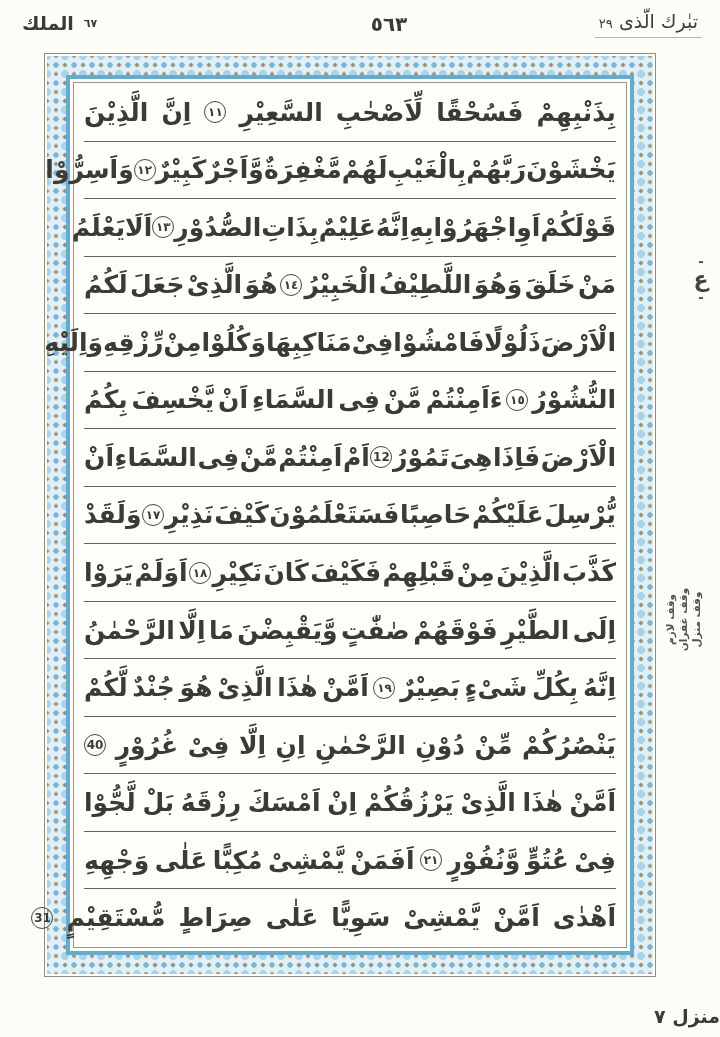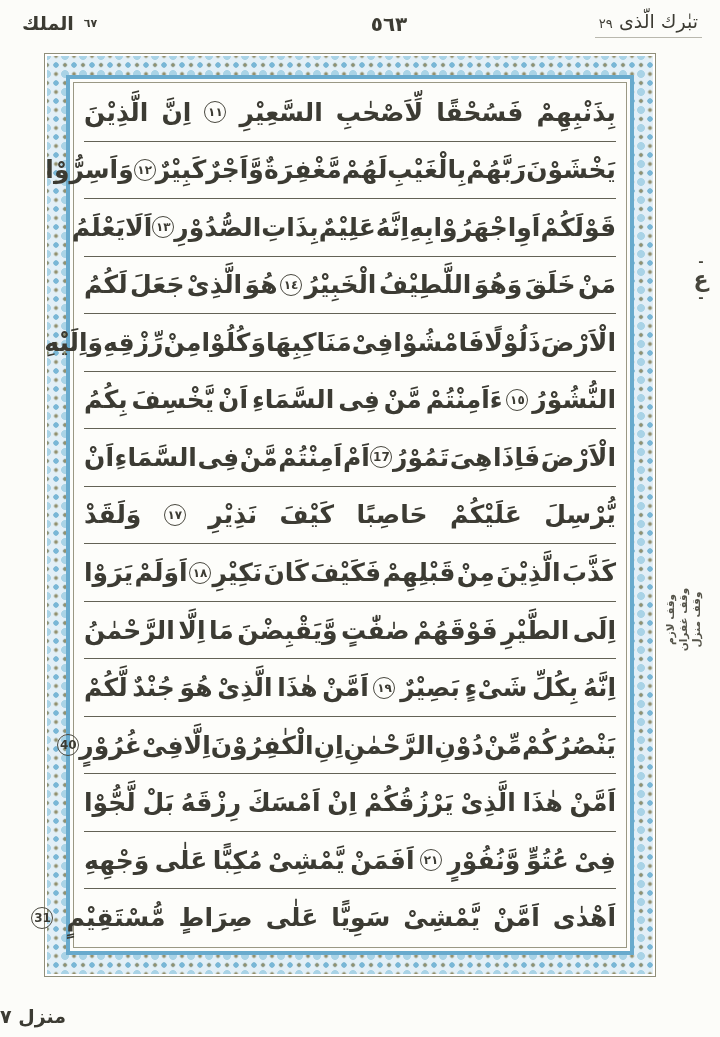--- a/index.html
+++ b/index.html
@@ -75,21 +75,21 @@
   .ruku .dash{font-size:13px;line-height:8px;}
   .ruku .ain{font-size:22px;line-height:26px;}
   .waqf{
     position:absolute;right:2px;top:600px;width:70px;
     transform:rotate(-90deg);transform-origin:center;
     font-size:10.5px;font-weight:bold;color:#55544a;
     text-align:center;line-height:13px;direction:rtl;
   }
   
   .footer{
-    position:absolute;left:0;bottom:10px;width:100%;text-align:left;
+    position:absolute;left:0;bottom:10px;width:100%;text-align:right;
     font-size:19px;font-weight:bold;direction:rtl;
   }
 </style>
 </head>
 <body>
 
 <div class="runhead">
   <div class="head-left">
     <span>الملك</span>
     <span class="num">٦٧</span>
@@ -171,32 +171,33 @@
               <span class="word">السَّمَاءِ</span>
               <span class="word">اَنْ</span>
               <span class="word">يَّخْسِفَ</span>
               <span class="word">بِكُمُ</span>
             </div>
             <div class="qline" dir="rtl">
               <span class="word">الْاَرْضَ</span>
               <span class="word">فَاِذَا</span>
               <span class="word">هِىَ</span>
               <span class="word">تَمُوْرُ</span>
-              <span class="aya" dir="rtl">17</span>
+              <span class="aya" dir="rtl">12</span>
               <span class="word">اَمْ</span>
               <span class="word">اَمِنْتُمْ</span>
               <span class="word">مَّنْ</span>
               <span class="word">فِى</span>
               <span class="word">السَّمَاءِ</span>
               <span class="word">اَنْ</span>
             </div>
             <div class="qline" dir="rtl">
               <span class="word">يُّرْسِلَ</span>
               <span class="word">عَلَيْكُمْ</span>
               <span class="word">حَاصِبًا</span>
+              <span class="word">فَسَتَعْلَمُوْنَ</span>
               <span class="word">كَيْفَ</span>
               <span class="word">نَذِيْرِ</span>
               <span class="aya" dir="rtl">١٧</span>
               <span class="word">وَلَقَدْ</span>
             </div>
             <div class="qline" dir="rtl">
               <span class="word">كَذَّبَ</span>
               <span class="word">الَّذِيْنَ</span>
               <span class="word">مِنْ</span>
               <span class="word">قَبْلِهِمْ</span>
@@ -229,21 +230,20 @@
               <span class="word">هُوَ</span>
               <span class="word">جُنْدٌ</span>
               <span class="word">لَّكُمْ</span>
             </div>
             <div class="qline" dir="rtl">
               <span class="word">يَنْصُرُكُمْ</span>
               <span class="word">مِّنْ</span>
               <span class="word">دُوْنِ</span>
               <span class="word">الرَّحْمٰنِ</span>
               <span class="word">اِنِ</span>
-              <span class="word">الْكٰفِرُوْنَ</span>
               <span class="word">اِلَّا</span>
               <span class="word">فِىْ</span>
               <span class="word">غُرُوْرٍ</span>
               <span class="aya" dir="rtl">40</span>
             </div>
             <div class="qline" dir="rtl">
               <span class="word">اَمَّنْ</span>
               <span class="word">هٰذَا</span>
               <span class="word">الَّذِىْ</span>
               <span class="word">يَرْزُقُكُمْ</span>

